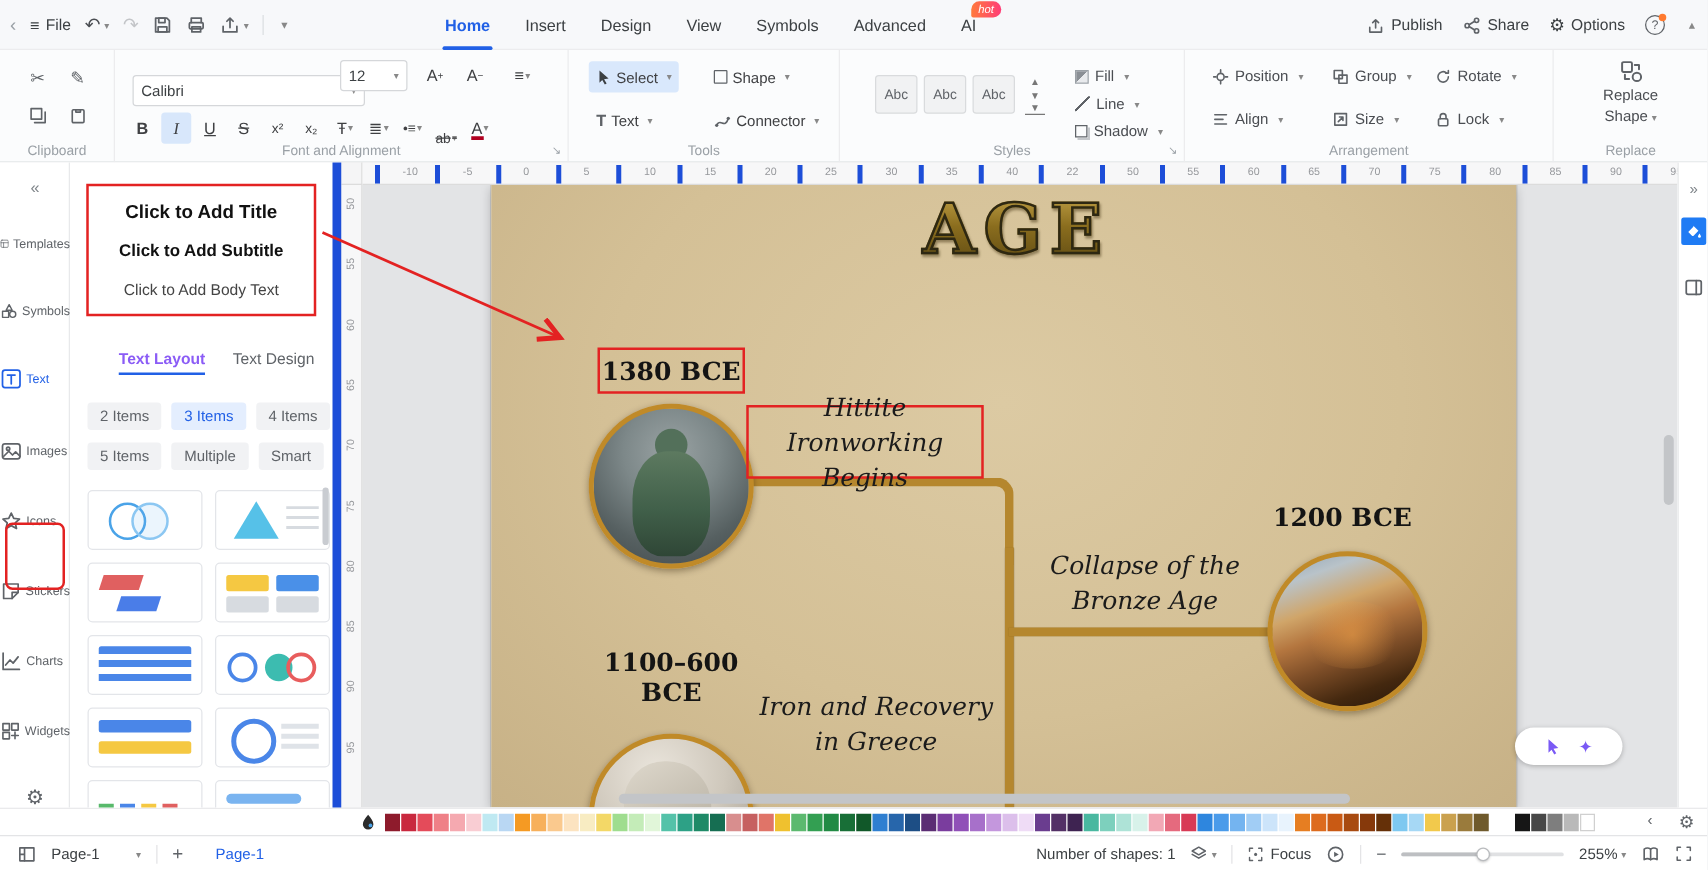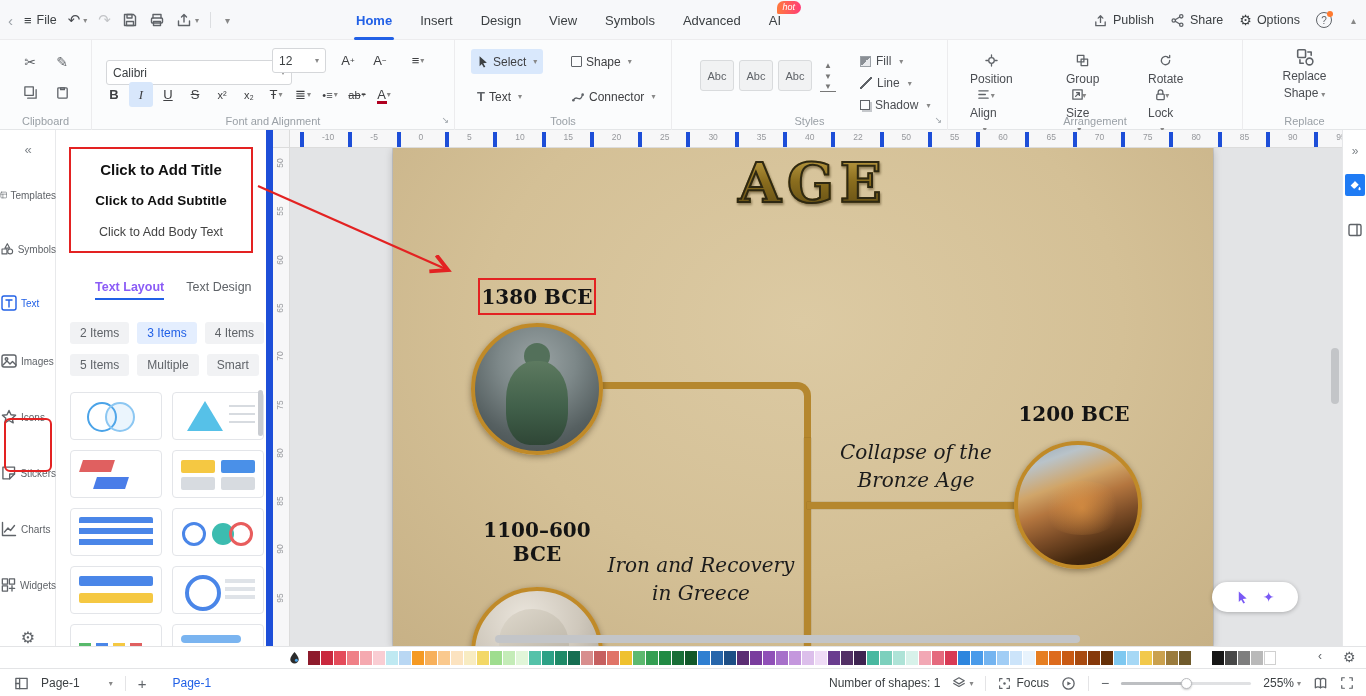--- a/index.html
+++ b/index.html
@@ -43,21 +43,21 @@
   .style-box { position:absolute; width:34px; height:31px; background:#f1f2f3; border:1px solid #d9dbdd; border-radius:3px; display:flex; align-items:center; justify-content:center; font-size:11px; color:#5f6368; }
   .style-arrows { position:absolute; left:148px; top:20px; display:flex; flex-direction:column; gap:1px; }
   .style-arrows span { width:16px; height:10px; font-size:8px; color:#777; display:flex; align-items:center; justify-content:center; }
   .style-arrows .more { border-bottom:1.5px solid #777; }
   .mini-row { position:absolute; display:flex; align-items:center; gap:5px; font-size:12px; color:#4a4d52; }
   .ico-fill { width:11px; height:11px; background:linear-gradient(135deg,#8a8f95 50%,#e8eaed 50%); border:1px solid #9aa0a6; }
   .ico-line { width:12px; height:12px; background:linear-gradient(135deg,transparent 45%,#5f6368 45%,#5f6368 55%,transparent 55%); }
   .ico-shadow { width:10px; height:10px; border:1.4px solid #5f6368; box-shadow:2px 2px 0 #c5c8cc; }
   .shape-ic { width:11px; height:11px; border:1.5px solid #5f6368; border-radius:1px; }
   .t-ic { font-weight:bold; font-size:13px; color:#5f6368; }
-  .arr-item { position:absolute; display:flex; align-items:center; gap:5px; font-size:12px; color:#4a4d52;flex-direction:column; }
+  .arr-item { position:absolute; display:flex; align-items:center; gap:5px; font-size:12px; color:#4a4d52; }
   .sel-btn { background:#d9e8fc; }
   .rep-btn { position:absolute; left:0; top:8px; width:100%; display:flex; flex-direction:column; align-items:center; gap:3px; font-size:12px; color:#4a4d52; }
 
   
   #leftrail { position:absolute; left:0; top:130px; width:56px; height:516px; background:#fff; border-right:1px solid #e8e9eb; z-index:5; }
   .rail-collapse { position:absolute; left:0; top:12px; width:56px; text-align:center; color:#80868b; font-size:13px; }
   .rail-item { position:absolute; left:0; width:56px; display:flex; align-items:center; gap:3px; color:#5f6368; }
   .rail-item .lbl { font-size:10px; }
   .rail-item.selected { color:#2160e6; }
   .rail-item.selected svg { stroke:#2160e6; }
@@ -327,21 +327,21 @@
             <span class="caret">▾</span>
           </span>
         <span class="fmt">
             <span>≣</span>
             <span class="caret">▾</span>
           </span>
         <span class="fmt">
             <span style="font-size:11px;">•≡</span>
             <span class="caret">▾</span>
           </span>
-        <span class="fmt s" style="font-size:11px;">
+        <span class="fmt s" style="font-size:11px;margin-top:16px;">
             <span>ab</span>
             <span class="caret">▾</span>
           </span>
         <span class="fmt a-color">
             <span>A</span>
             <span class="caret">▾</span>
           </span>
       </div>
       <div class="rg-label">Font and Alignment</div>
       <span class="launcher">↘</span>
@@ -616,20 +616,23 @@
         <div class="elbow"></div>
         <div class="gold spine"></div>
         <div class="gold branch2"></div>
 
         <div class="photo photo1"></div>
         <div class="photo photo2"></div>
         <div class="photo photo3"></div>
 
         <div class="red-annot rb1">
           <span class="evt-date">1380 BCE</span>
+        </div>
+        <div class="red-annot rb2">
+          <span class="evt-desc">Hittite Ironworking Begins</span>
         </div>
 
         <div class="evt-date date2">1200 BCE</div>
         <div class="evt-desc desc2">Collapse of the Bronze Age</div>
         <div class="evt-date date3">1100–600 BCE</div>
         <div class="evt-desc desc3">Iron and Recovery in Greece</div>
       </div>
 
       <div class="ai-pill">
         <span class="aic icb">

